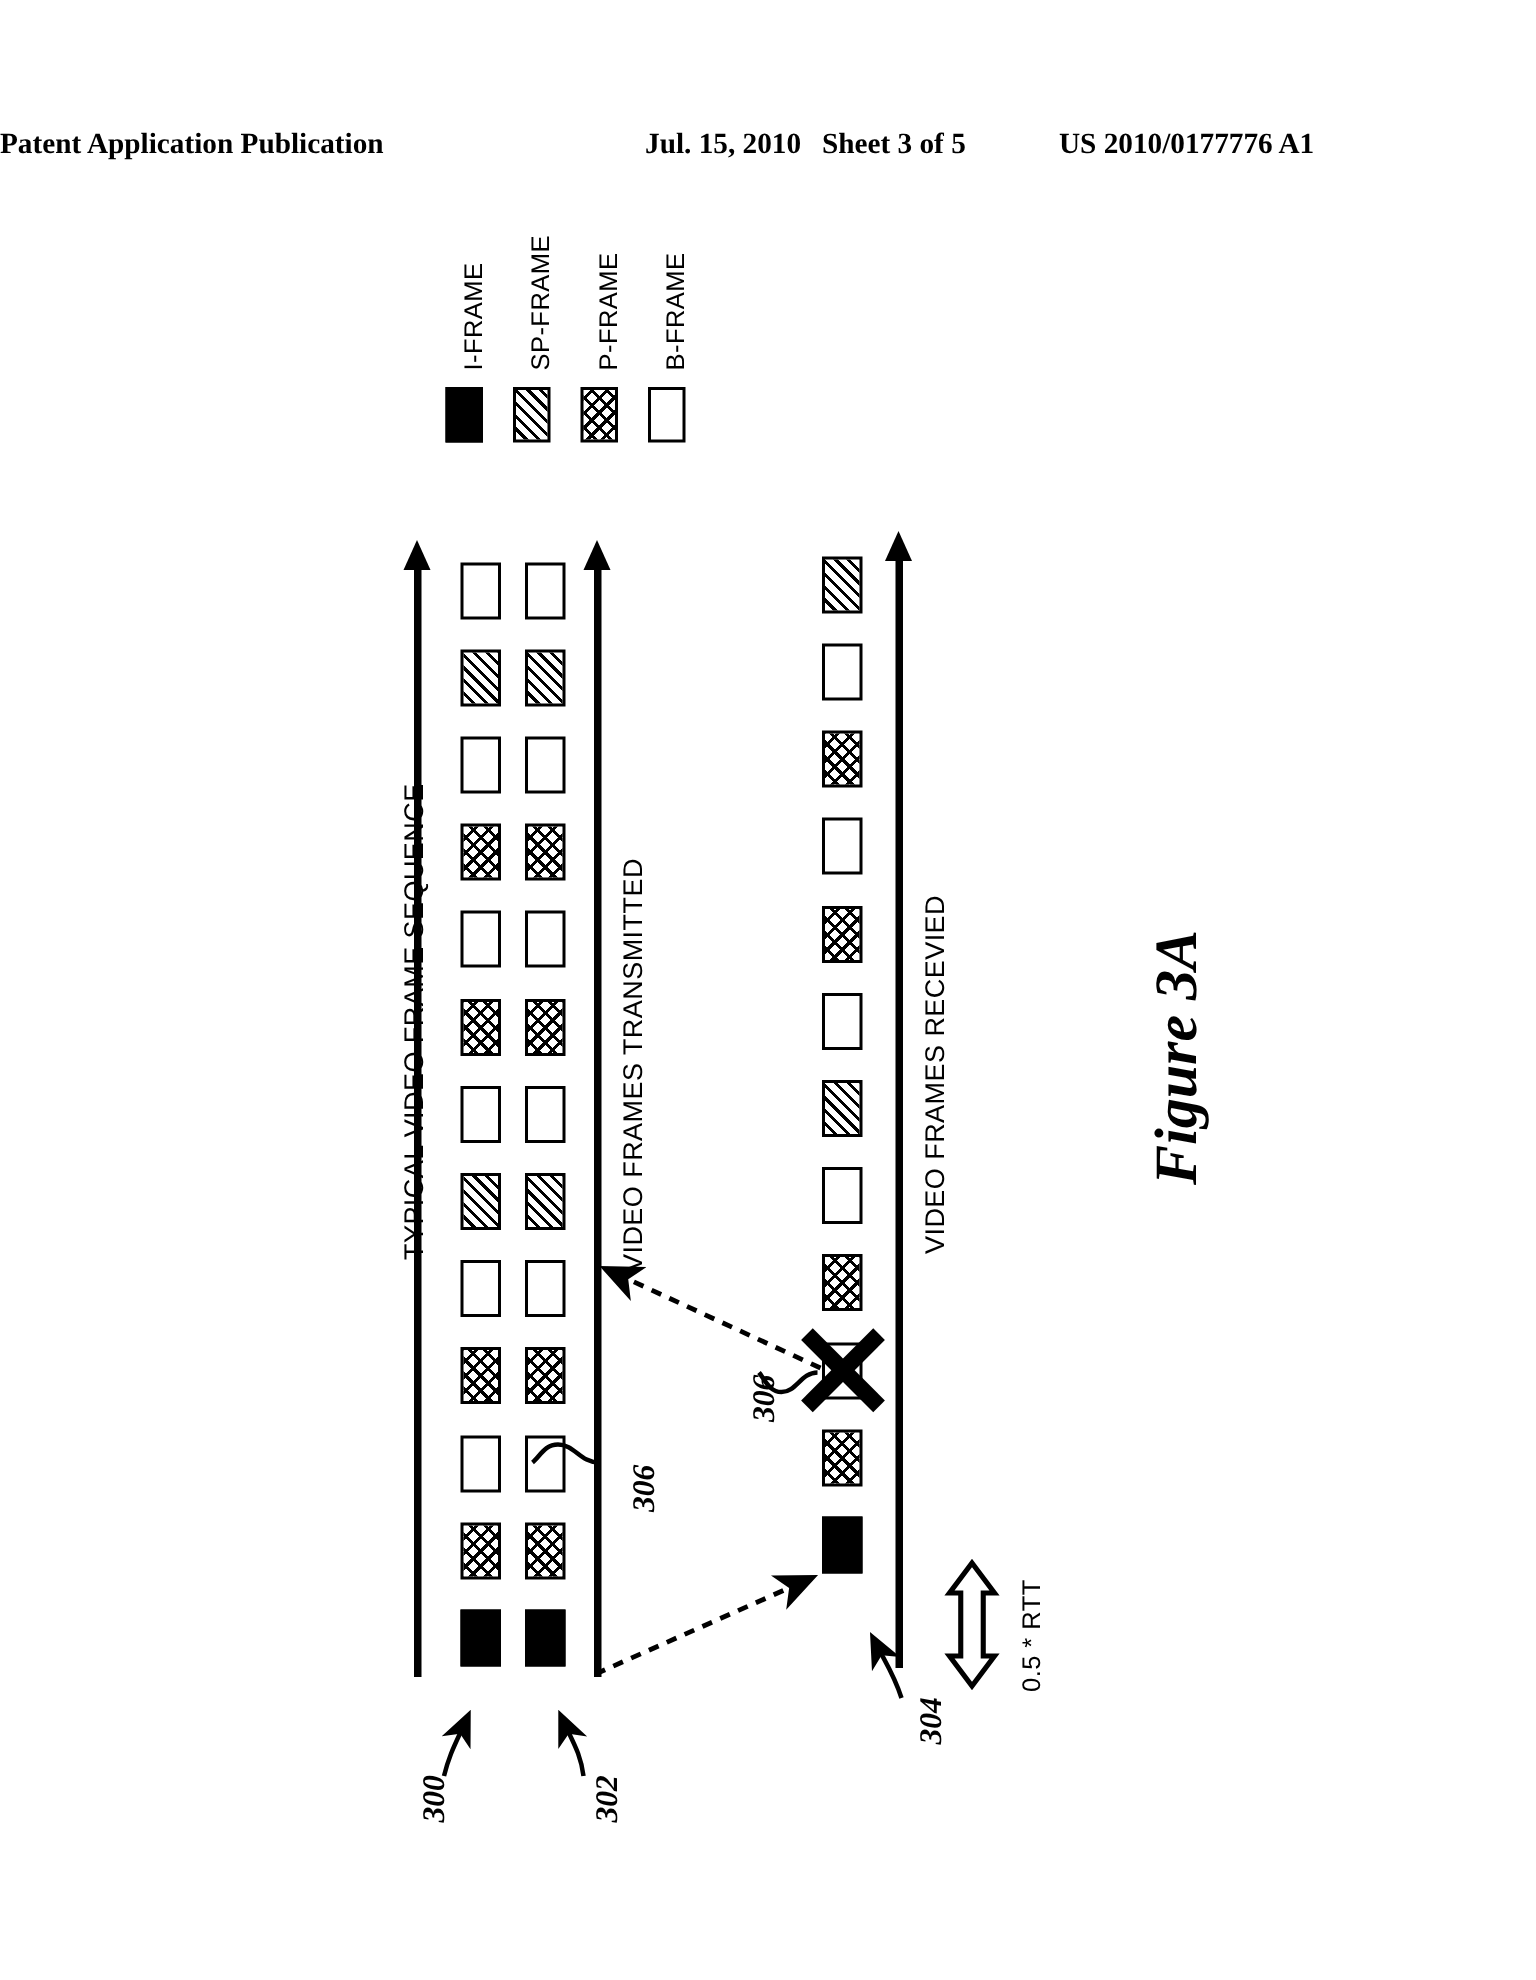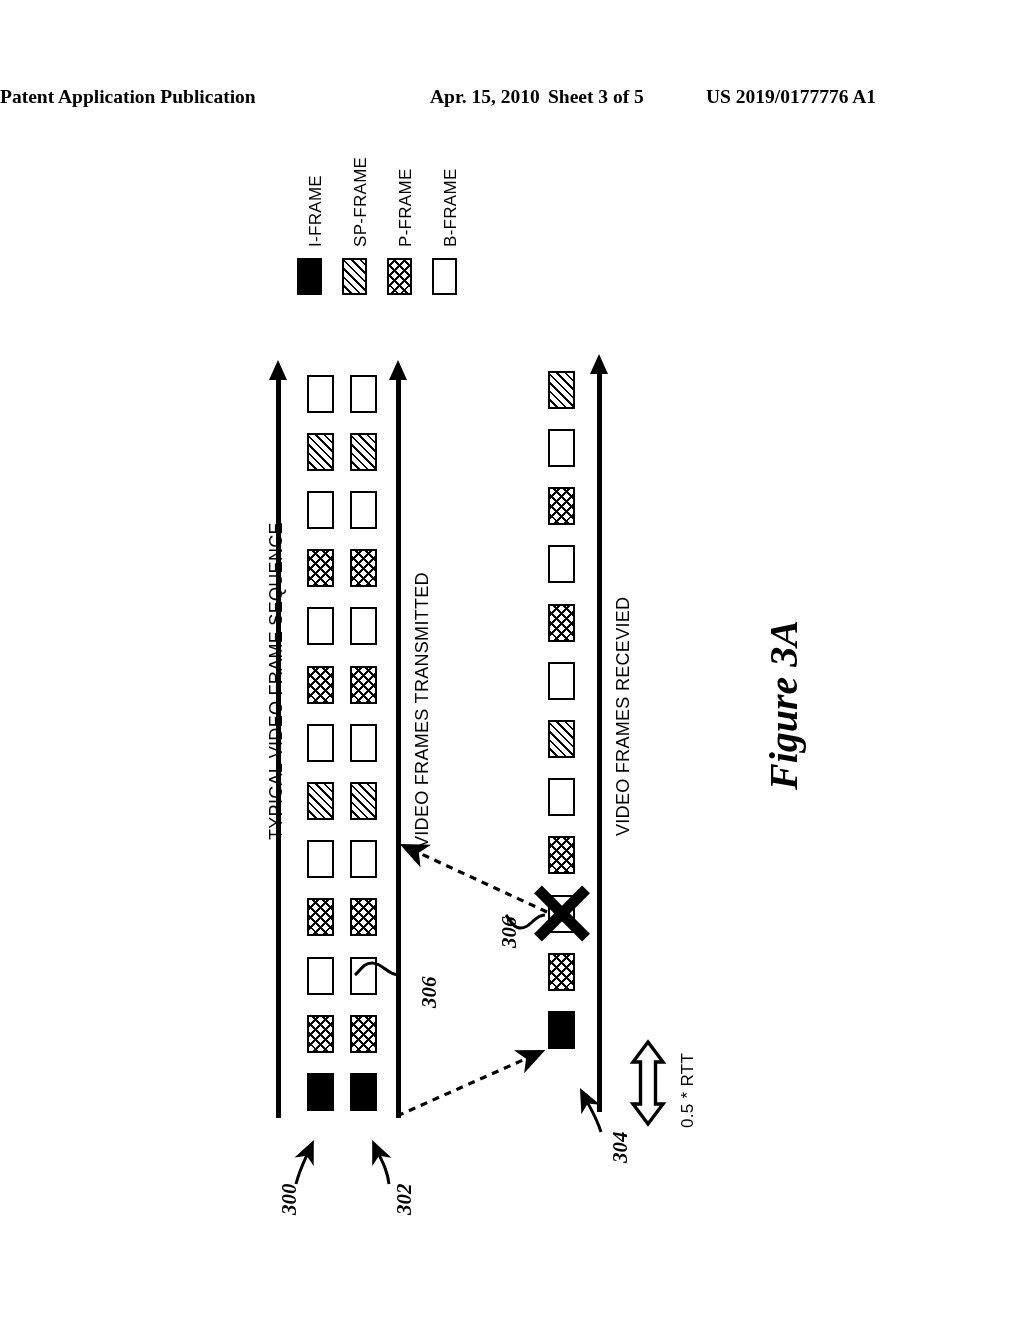--- a/index.html
+++ b/index.html
@@ -175,23 +175,23 @@
     width: 1024px;
     height: 1320px;
     pointer-events: none;
   }
 </style>
 </head>
 <body>
 
 <div class="hdr">
   <span>Patent Application Publication</span>
-  <span class="hdr-date">Apr. 15, 2010</span>
+  <span class="hdr-date">Jul. 15, 2010</span>
   <span class="hdr-sheet">Sheet 3 of 5</span>
-  <span class="hdr-pub">US 2019/0177776 A1</span>
+  <span class="hdr-pub">US 2010/0177776 A1</span>
 </div>
 
 <div>
 
   <div class="vlabel legend-label" style="left:306px; top:247px;">I-FRAME</div>
   <div class="legend-box fill-i" style="left:297px; top:258px;"></div>
 
   <div class="vlabel legend-label" style="left:351px; top:247px;">SP-FRAME</div>
   <div class="legend-box fill-sp" style="left:342px; top:258px;"></div>
 

